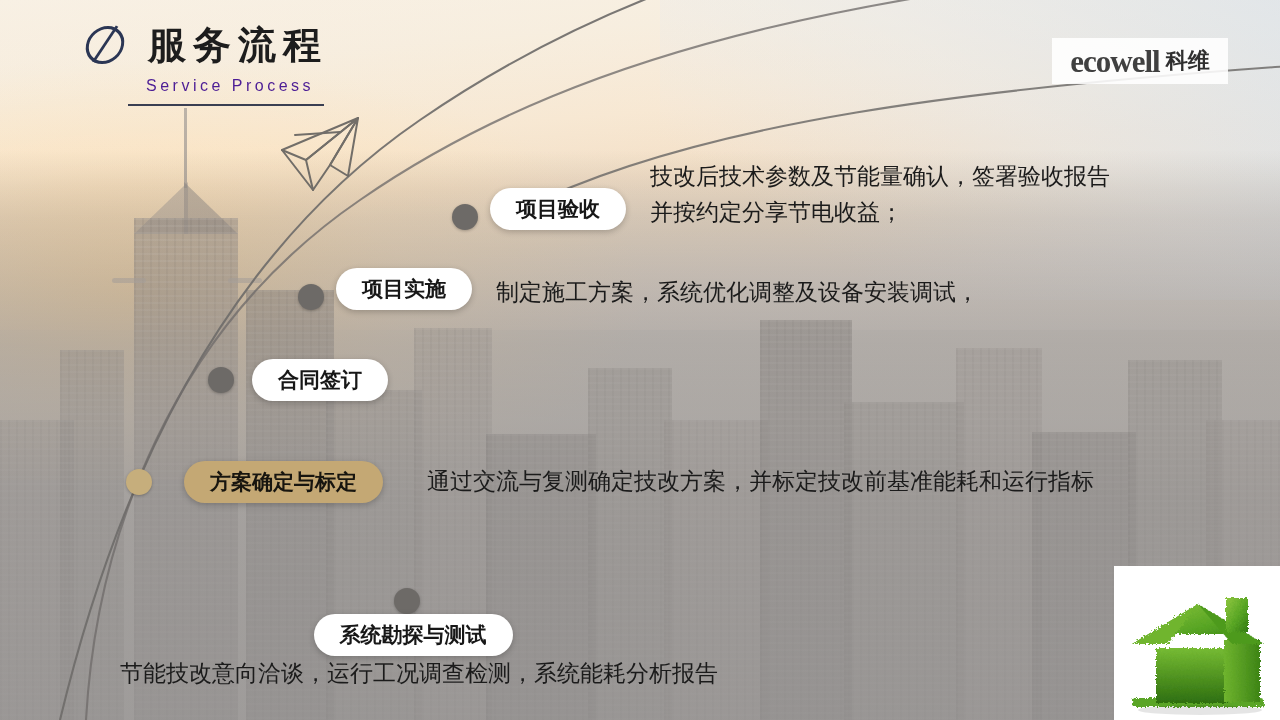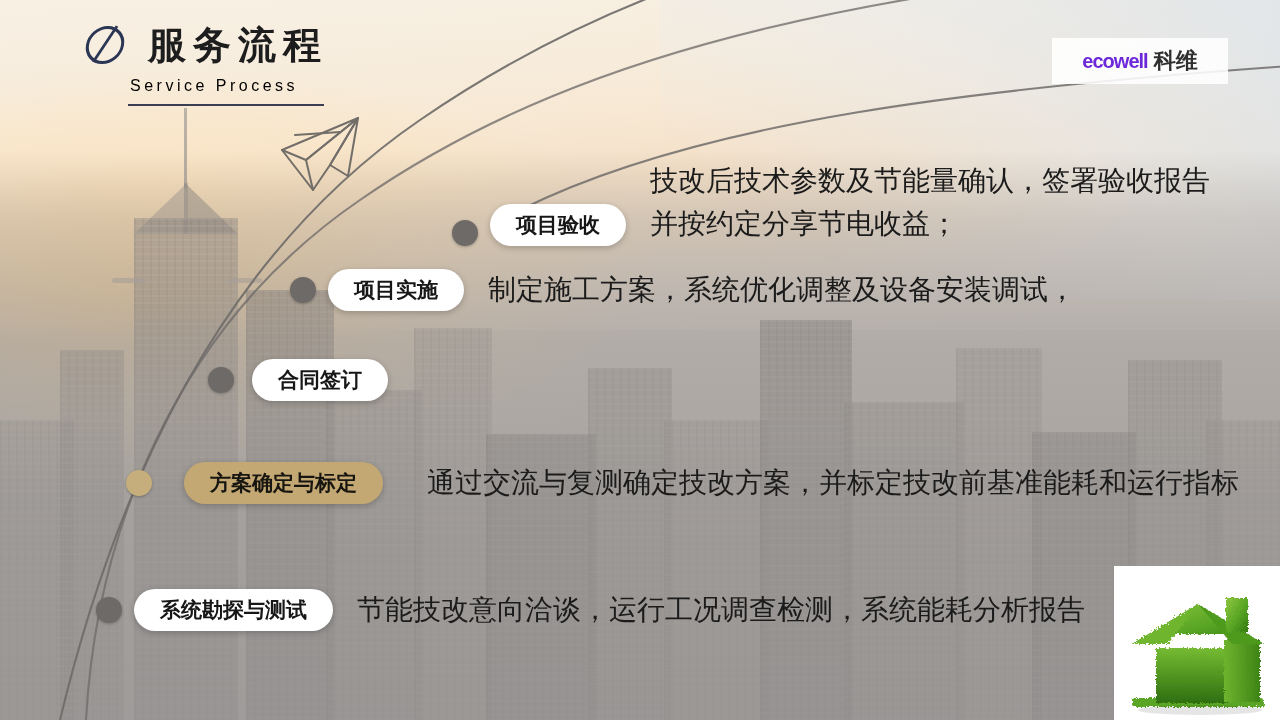--- a/index.html
+++ b/index.html
@@ -66,34 +66,34 @@
   .slash-circle::after{
     content:"";position:absolute;left:50%;top:-5px;width:3px;height:40px;
     background:#2b3654;transform:translateX(-50%) rotate(27deg);
   }
   .h-title{
     font-size:38px;font-weight:bold;color:#1d1d1d;letter-spacing:7px;
     line-height:1;white-space:nowrap;
     font-family:"DejaVu Sans","Liberation Sans",sans-serif;
   }
   .h-sub{
-    margin-top:13px;margin-left:44px;font-size:16px;color:#000000;
+    margin-top:13px;margin-left:60px;font-size:16px;color:#4c1d95;
     letter-spacing:3.5px;font-family:"Liberation Sans",sans-serif;white-space:nowrap;
   }
   .h-rule{margin-top:9px;margin-left:42px;width:196px;height:1.5px;background:#3a3f52;}
 
   
   .logo-card{
     position:absolute;left:1052px;top:38px;width:176px;height:46px;
     background:rgba(255,255,255,.88);display:flex;align-items:center;
     justify-content:center;gap:2px;
   }
   .logo-en{
-    font-size:20px;font-weight:bold;color:#6d28d9;letter-spacing:-1px;
-    font-family:Liberation Sans, sans-serif;line-height:1;
+    font-size:31px;font-weight:bold;color:#404040;letter-spacing:-1px;
+    font-family:Liberation Serif, serif;line-height:1;
   }
   .logo-cn{
     font-size:22px;font-weight:bold;color:#2f2f2f;letter-spacing:0px;
     font-family:"DejaVu Sans","Liberation Sans",sans-serif;line-height:1;margin-left:4px;
   }
 
   
   .step{position:absolute;display:flex;align-items:center;}
   .dot{
     width:26px;height:26px;border-radius:50%;background:#6d6a67;flex:0 0 auto;
@@ -101,21 +101,21 @@
   }
   .dot.accent{background:#c6ae7c;}
   .pill{
     margin-left:12px;border-radius:22px;padding:9px 26px;
     background:#ffffff;box-shadow:0 2px 6px rgba(0,0,0,.22);
     font-size:21px;font-weight:bold;color:#171717;white-space:nowrap;
     font-family:"DejaVu Sans","Liberation Sans",sans-serif;line-height:1.15;
   }
   .pill.accent{background:#c4a874;color:#17150f;}
   .desc{
-    margin-left:24px;font-size:28px;color:#1b1b1b;white-space:nowrap;
+    margin-left:24px;font-size:23px;color:#1b1b1b;white-space:nowrap;
     font-family:"DejaVu Sans","Liberation Sans",sans-serif;line-height:1.55;
   }
   .desc.two-line{white-space:normal;width:580px;}
 
   
   .house-card{
     position:absolute;left:1114px;top:566px;width:166px;height:154px;
     background:#ffffff;overflow:hidden;
   }
   .house-svg{position:absolute;left:0;top:4px;}
@@ -219,38 +219,38 @@
 
   <div class="step" style="left:452px;top:159px;align-items:flex-end;">
     <div class="dot"></div>
     <div class="pill">项目验收</div>
     <div class="desc two-line">
       <div>技改后技术参数及节能量确认，签署验收报告</div>
       <div>并按约定分享节电收益；</div>
     </div>
   </div>
 
-  <div class="step" style="left:290px;top:268px;">
+  <div class="step" style="left:298px;top:268px;align-items:flex-end;">
     <div class="dot"></div>
     <div class="pill">项目实施</div>
     <div class="desc">制定施工方案，系统优化调整及设备安装调试，</div>
   </div>
 
   <div class="step" style="left:208px;top:359px;gap:6px;">
     <div class="dot"></div>
     <div class="pill">合同签订</div>
   </div>
 
   <div class="step" style="left:126px;top:461px;gap:20px;">
     <div class="dot accent"></div>
     <div class="pill accent">方案确定与标定</div>
     <div class="desc">通过交流与复测确定技改方案，并标定技改前基准能耗和运行指标</div>
   </div>
 
-  <div class="step" style="left:96px;top:588px;">
+  <div class="step" style="left:96px;top:588px;flex-direction:column;">
     <div class="dot"></div>
     <div class="pill">系统勘探与测试</div>
     <div class="desc">节能技改意向洽谈，运行工况调查检测，系统能耗分析报告</div>
   </div>
 
   <div class="house-card">
     <svg class="house-svg" width="166" height="150" viewBox="0 0 166 150">
       <defs>
         <linearGradient id="gr1" x1="0" y1="0" x2="1" y2="1">
           <stop offset="0%" stop-color="#8ec63f"></stop>

